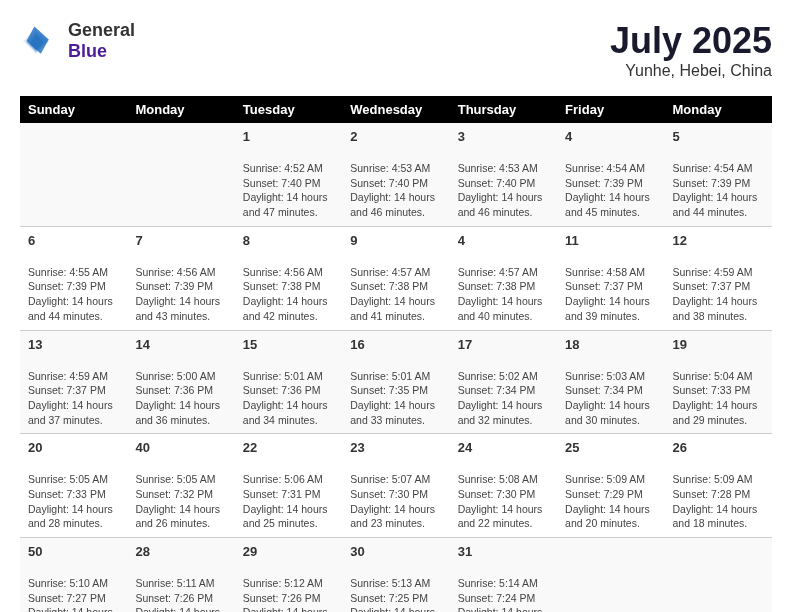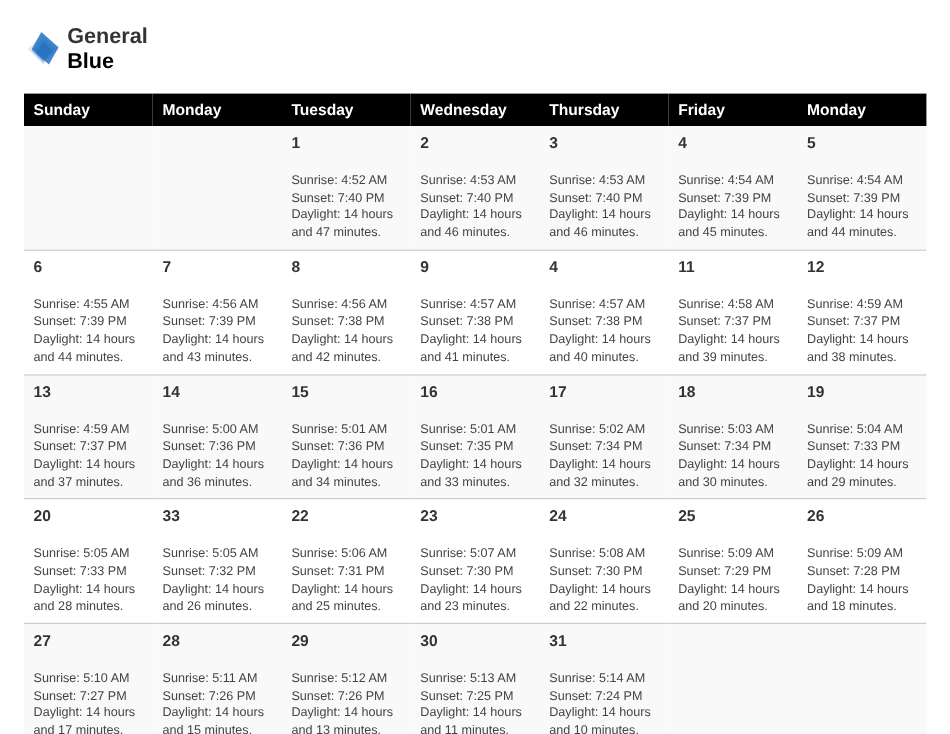--- a/index.html
+++ b/index.html
@@ -12,28 +12,28 @@
     }
     .header {
       display: flex;
       justify-content: space-between;
       align-items: flex-start;
       margin-bottom: 16px;
     }
     .logo {
       display: flex;
       align-items: center;
-      gap: 4px;
+      gap: 16px;
     }
     .logo-text {
       font-size: 18px;
       font-weight: bold;
     }
     .logo-general { color: #333; }
-    .logo-blue { color: #000000; }
+    .logo-blue { color: #4c1d95; }
     .logo-icon {
       width: 32px;
       height: 32px;
     }
     .title-block {
       text-align: right;
     }
     .month-year {
       font-size: 36px;
       color: #1a1a2e;
@@ -94,20 +94,24 @@
       <polygon points="20,4 36,20 20,36 4,20" fill="#1a6bbf" opacity="0.15"></polygon>
       <polygon points="20,8 34,20 20,34 8,22" fill="#1a6bbf" opacity="0.3"></polygon>
       <polygon points="20,12 30,22 20,32 12,24" fill="#1a6bbf" opacity="0.5"></polygon>
       <polygon points="18,2 36,18 26,36 8,20" fill="#1a6bbf" opacity="0.8"></polygon>
     </svg>
     <div>
       <span class="logo-text logo-general">General</span><br>
       <span class="logo-text logo-blue">Blue</span>
     </div>
   </div>
+  <div class="title-block">
+    <div class="month-year">July 2025</div>
+    <div class="location">Yunhe, Hebei, China</div>
+  </div>
 </div>
 
 <table>
   <thead>
     <tr>
     <th>Sunday</th>
         <th>Monday</th>
         <th>Tuesday</th>
         <th>Wednesday</th>
         <th>Thursday</th>
@@ -199,21 +203,21 @@
           <span class="day-number">19</span>
           <div class="day-info">Sunrise: 5:04 AM<br>Sunset: 7:33 PM<br>Daylight: 14 hours and 29 minutes.</div>
         </td>
       </tr>
       <tr>
         <td>
           <span class="day-number">20</span>
           <div class="day-info">Sunrise: 5:05 AM<br>Sunset: 7:33 PM<br>Daylight: 14 hours and 28 minutes.</div>
         </td>
         <td>
-          <span class="day-number">33</span>
+          <span class="day-number">40</span>
           <div class="day-info">Sunrise: 5:05 AM<br>Sunset: 7:32 PM<br>Daylight: 14 hours and 26 minutes.</div>
         </td>
         <td>
           <span class="day-number">22</span>
           <div class="day-info">Sunrise: 5:06 AM<br>Sunset: 7:31 PM<br>Daylight: 14 hours and 25 minutes.</div>
         </td>
         <td>
           <span class="day-number">23</span>
           <div class="day-info">Sunrise: 5:07 AM<br>Sunset: 7:30 PM<br>Daylight: 14 hours and 23 minutes.</div>
         </td>
@@ -225,21 +229,21 @@
           <span class="day-number">25</span>
           <div class="day-info">Sunrise: 5:09 AM<br>Sunset: 7:29 PM<br>Daylight: 14 hours and 20 minutes.</div>
         </td>
         <td>
           <span class="day-number">26</span>
           <div class="day-info">Sunrise: 5:09 AM<br>Sunset: 7:28 PM<br>Daylight: 14 hours and 18 minutes.</div>
         </td>
       </tr>
       <tr>
         <td>
-          <span class="day-number">27</span>
+          <span class="day-number">50</span>
           <div class="day-info">Sunrise: 5:10 AM<br>Sunset: 7:27 PM<br>Daylight: 14 hours and 17 minutes.</div>
         </td>
         <td>
           <span class="day-number">28</span>
           <div class="day-info">Sunrise: 5:11 AM<br>Sunset: 7:26 PM<br>Daylight: 14 hours and 15 minutes.</div>
         </td>
         <td>
           <span class="day-number">29</span>
           <div class="day-info">Sunrise: 5:12 AM<br>Sunset: 7:26 PM<br>Daylight: 14 hours and 13 minutes.</div>
         </td>

